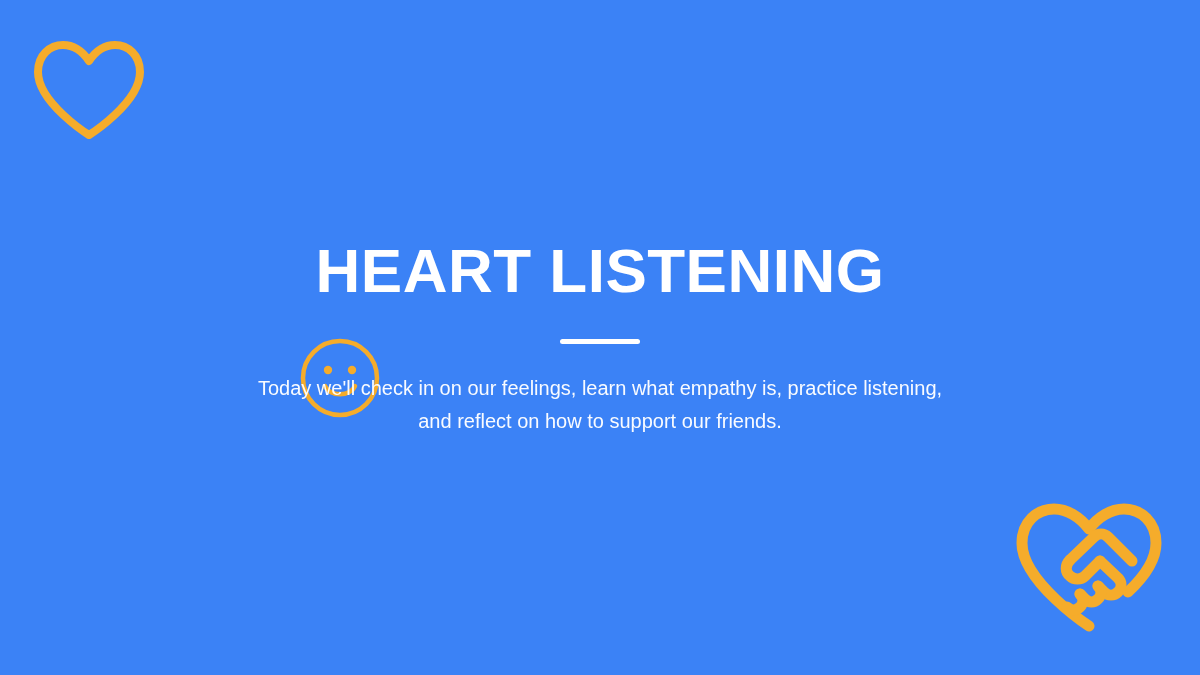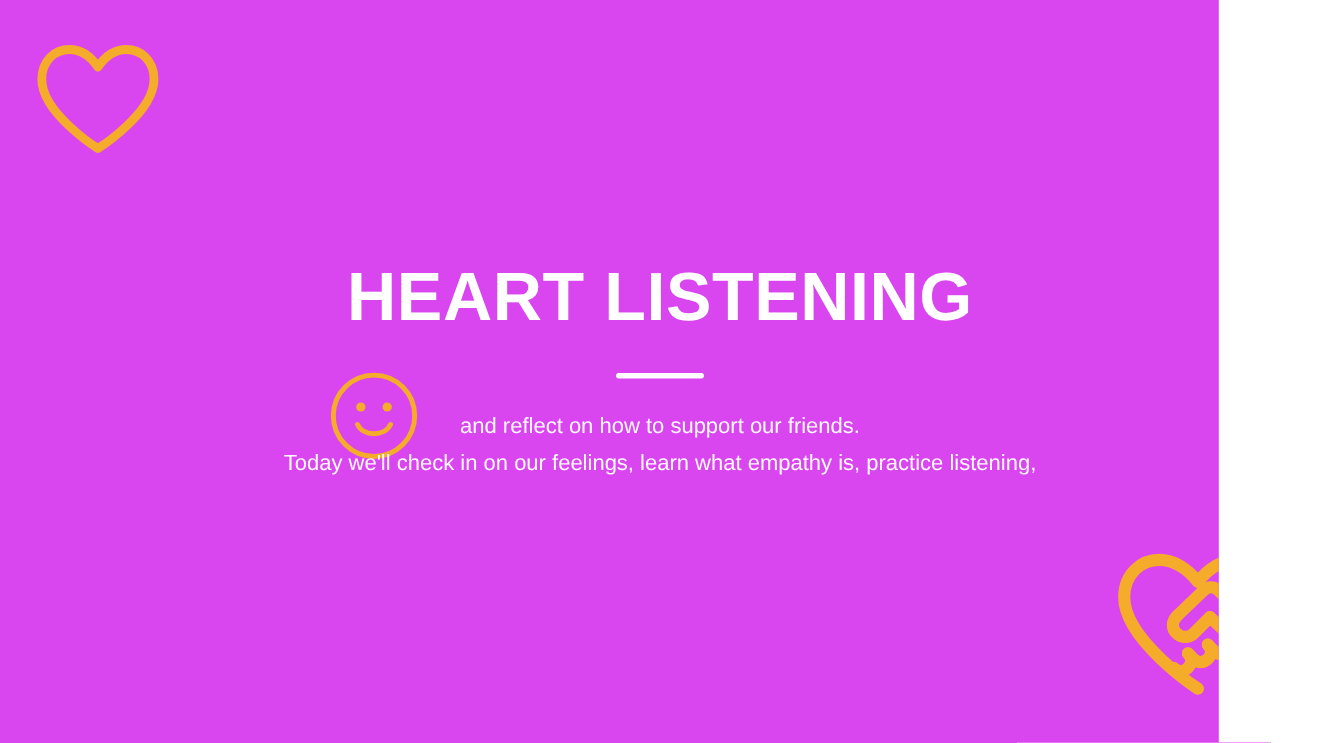--- a/index.html
+++ b/index.html
@@ -8,23 +8,23 @@
   }
   body {
     width: 1200px;
     height: 675px;
     overflow: hidden;
     font-family: "Liberation Sans", sans-serif;
   }
 
   #slide {
     position: relative;
-    width: 1108px;
+    width: 1200px;
     height: 675px;
-    background: #d946ef;
+    background: #3b82f6;
     overflow: hidden;
   }
 
   
   .deco {
     position: absolute;
     pointer-events: none;
   }
 
   #deco-heart-topleft {
@@ -137,18 +137,18 @@
         <path d="M88 88 C92 92 92 97 88 101 C84 105 79 105 75 101 L70 96"></path>
         <path d="M70 96 C74 100 74 105 70 109 C66 113 61 113 57 109"></path>
       </g>
     </svg>
   </div>
 
   <div id="content">
     <h1 id="title">HEART LISTENING</h1>
     <div id="divider"></div>
     <div id="description">
+      <span class="line">Today we'll check in on our feelings, learn what empathy is, practice listening,</span>
       <span class="line">and reflect on how to support our friends.</span>
-      <span class="line">Today we'll check in on our feelings, learn what empathy is, practice listening,</span>
     </div>
   </div>
 
 </div>
 
 </body></html>

